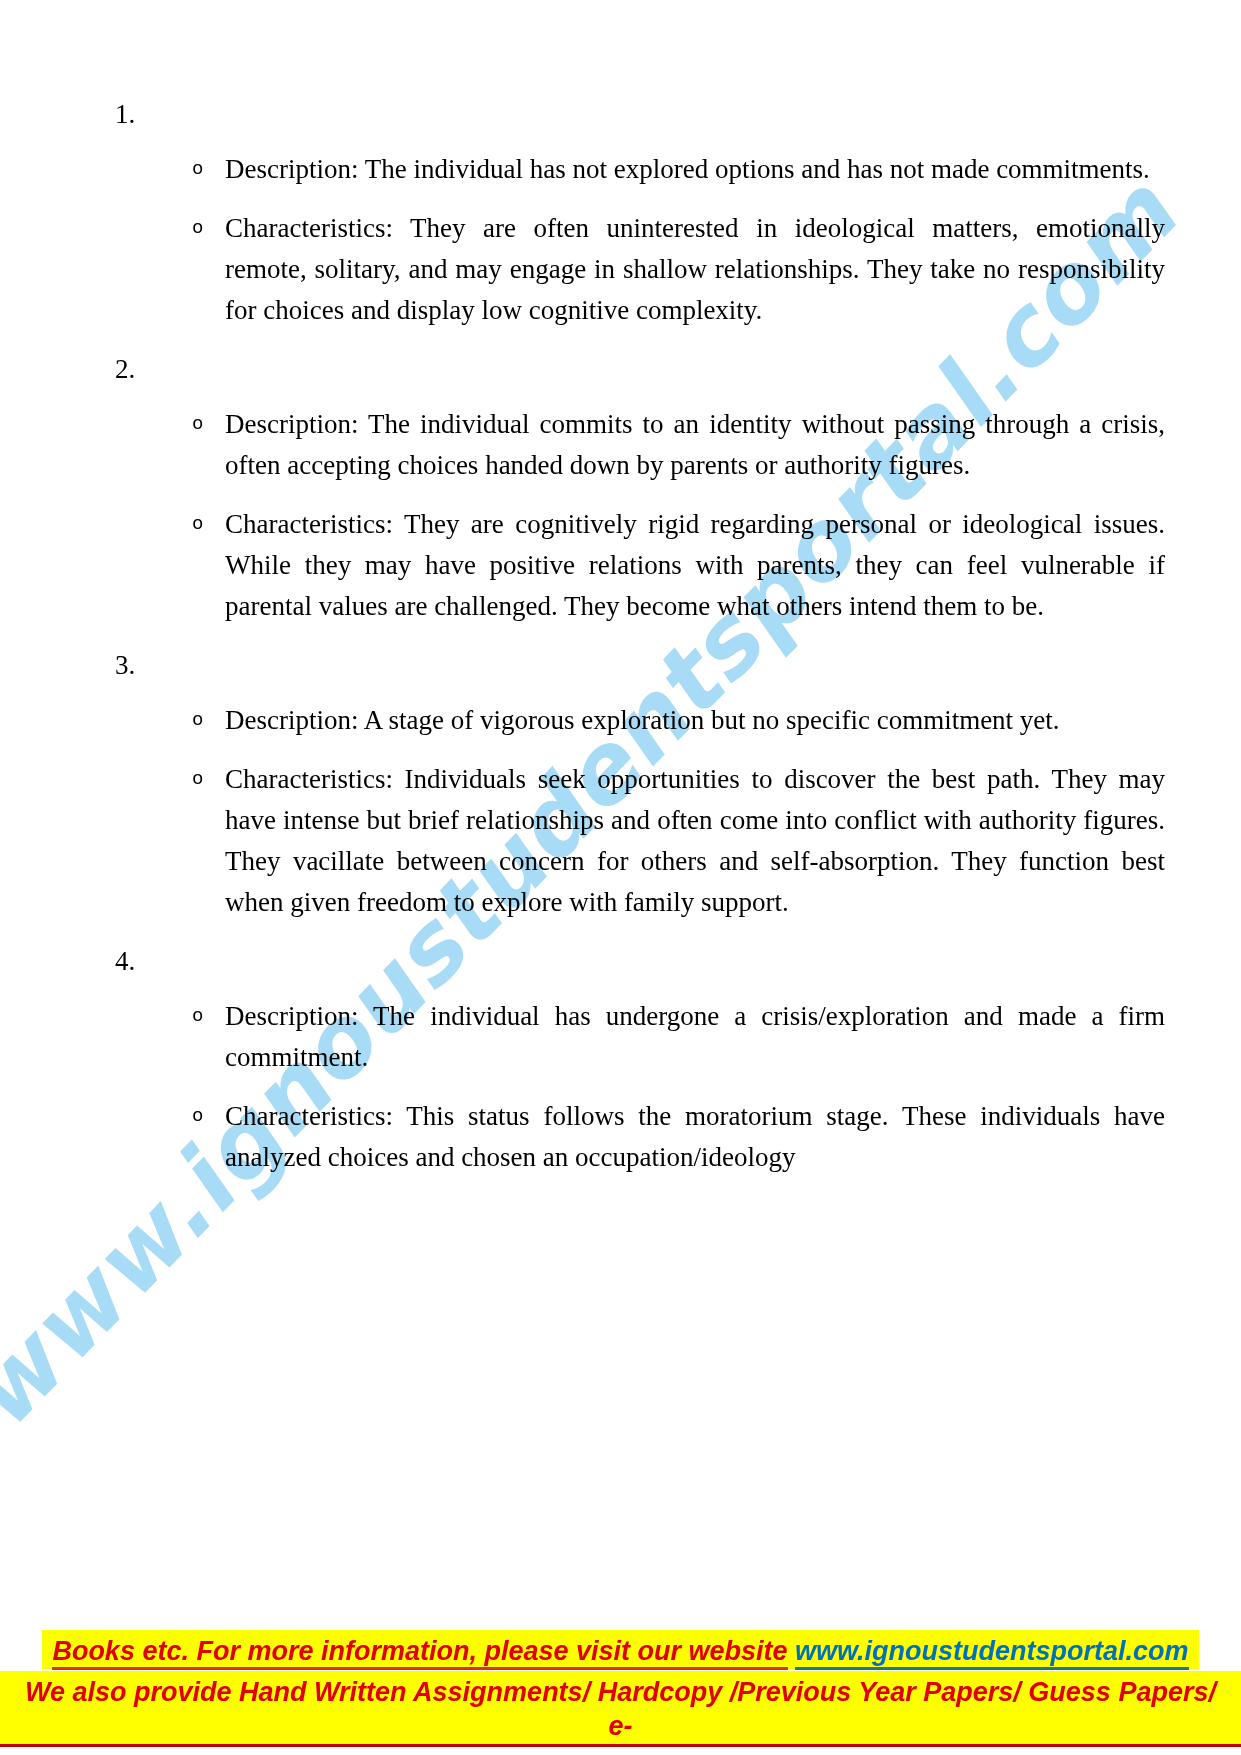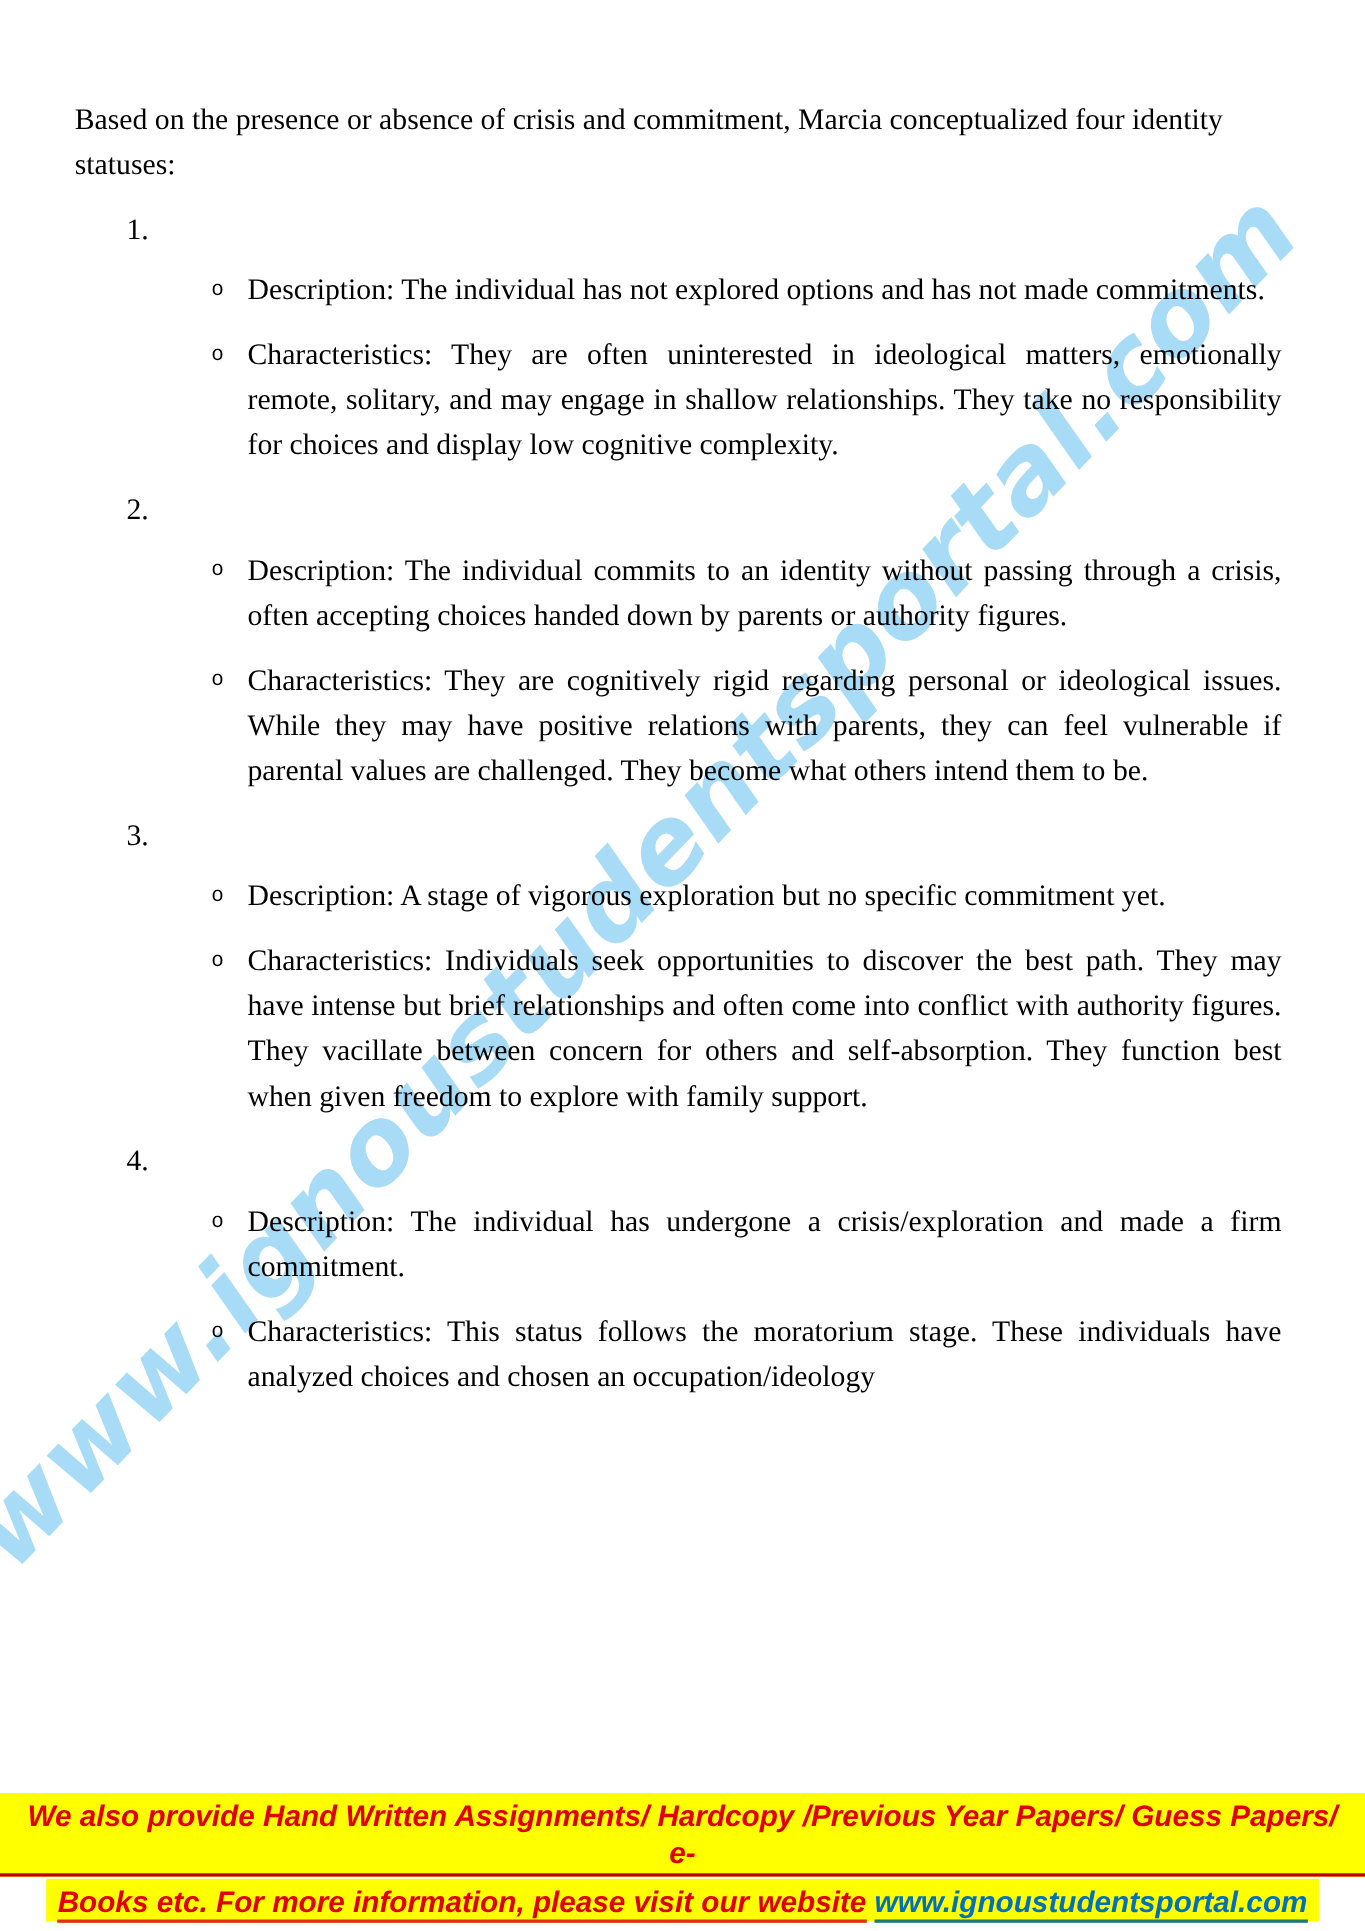--- a/index.html
+++ b/index.html
@@ -99,21 +99,20 @@
 </style>
 </head>
 <body>
 
 <div class="page">
 
   <div class="watermark">www.ignoustudentsportal.com</div>
 
   <div class="content">
 
-    <p class="intro">Based on the presence or absence of crisis and commitment, Marcia conceptualized four identity statuses:</p>
 
     <div class="item">
       <div class="item-heading-row">
         <span class="item-number">1.</span>
       </div>
       <div class="bullet-row">
         <span class="bullet-marker">o</span>
         <p class="bullet-text"><span class="blabel">Description:</span> <span>The individual has not explored options and has not made commitments.</span></p>
       </div>
       <div class="bullet-row">
@@ -161,20 +160,20 @@
       <div class="bullet-row">
         <span class="bullet-marker">o</span>
         <p class="bullet-text"><span class="blabel">Characteristics:</span> <span>This status follows the moratorium stage. These individuals have analyzed choices and chosen an occupation/ideology</span></p>
       </div>
     </div>
 
   </div>
 
   <div class="footer">
     <div class="footer-line">
-      <span class="hl hl-line1">We also provide Hand Written Assignments/ Hardcopy /Previous Year Papers/ Guess Papers/ e-</span>
+      <span class="hl"><span class="f-prefix">Books etc. For more information, please visit our website</span> <a class="f-link">www.ignoustudentsportal.com</a></span>
     </div>
     <div class="footer-line">
-      <span class="hl"><span class="f-prefix">Books etc. For more information, please visit our website</span> <a class="f-link">www.ignoustudentsportal.com</a></span>
+      <span class="hl hl-line1">We also provide Hand Written Assignments/ Hardcopy /Previous Year Papers/ Guess Papers/ e-</span>
     </div>
   </div>
 
 </div>
 
 </body></html>

